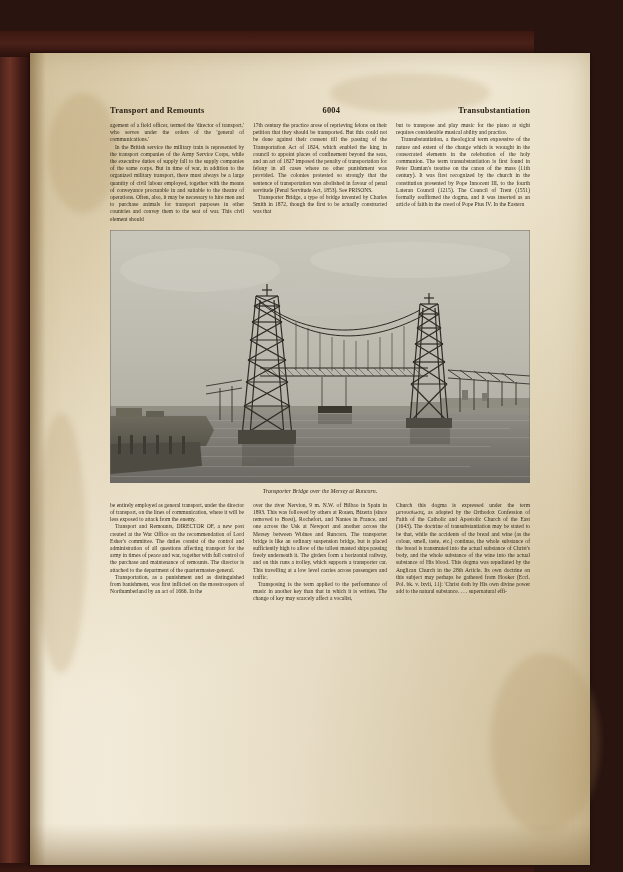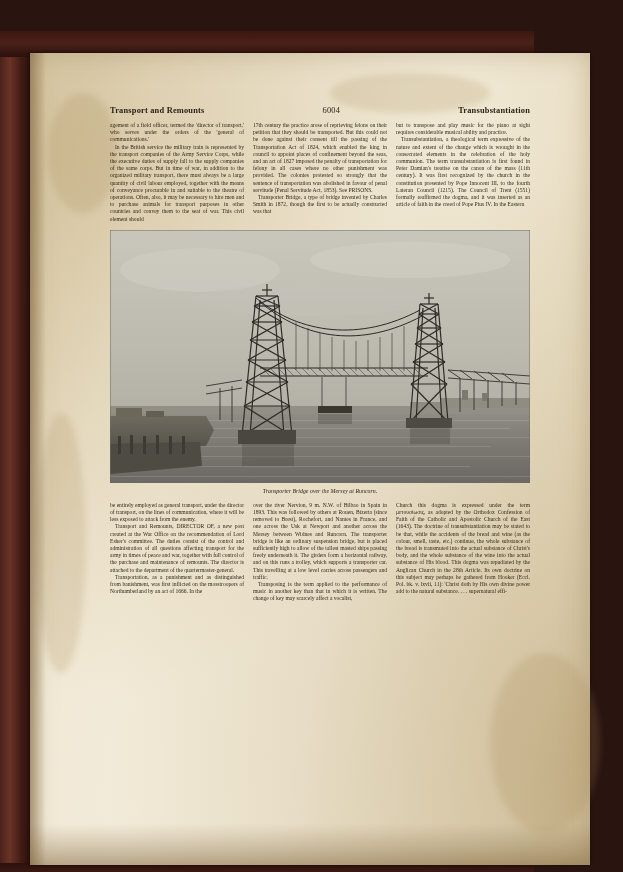--- a/index.html
+++ b/index.html
@@ -28,21 +28,21 @@
       background:linear-gradient(90deg,rgba(120,92,52,.55),rgba(120,92,52,0));}
   .page-edge-bottom{position:absolute;left:30px;top:792px;width:560px;height:42px;
       background:linear-gradient(0deg,rgba(120,92,52,.40),rgba(120,92,52,0));}
   .foxing{position:absolute;border-radius:50%;background:rgba(164,133,80,.20);filter:blur(3px);}
 
   .content{position:absolute;left:110px;top:75px;width:420px;}
 
   
   .runhead{display:flex;justify-content:space-between;align-items:baseline;
       font-weight:bold;font-size:8.4px;letter-spacing:.2px;color:#2b2317;}
-  .runhead .pageno{font-weight:normal;font-size:8.4px;}
+  .runhead .pageno{font-weight:bold;font-size:8.4px;}
 
   .cols{display:flex;gap:9px;margin-top:7px;}
   .col{width:134px;font-size:5.55px;line-height:1.30;text-align:justify;color:#30291c;}
   .col p{margin:0;text-indent:5px;}
   .col p.noind{text-indent:0;}
 
   
   .figwrap{margin-top:7px;}
   .fig{position:relative;width:420px;height:253px;overflow:hidden;background:#b9b4a6;}
   .figcap{text-align:center;font-style:italic;font-size:5.9px;margin-top:5px;color:#2e2619;}

